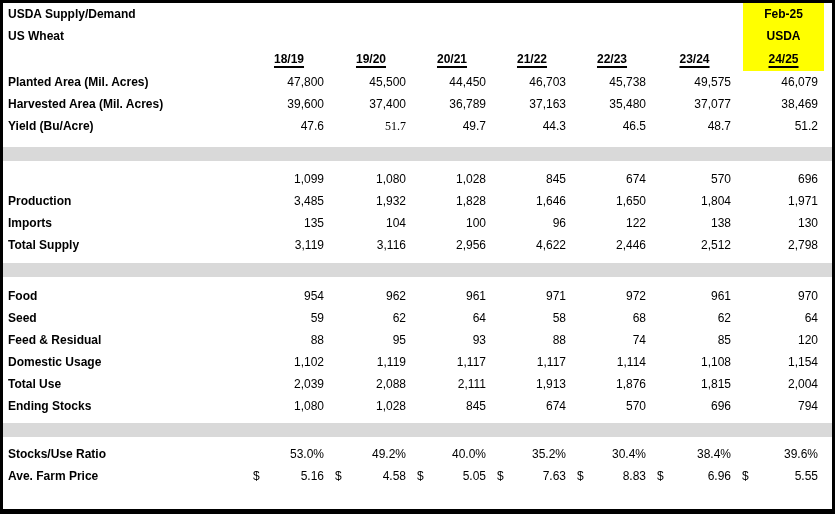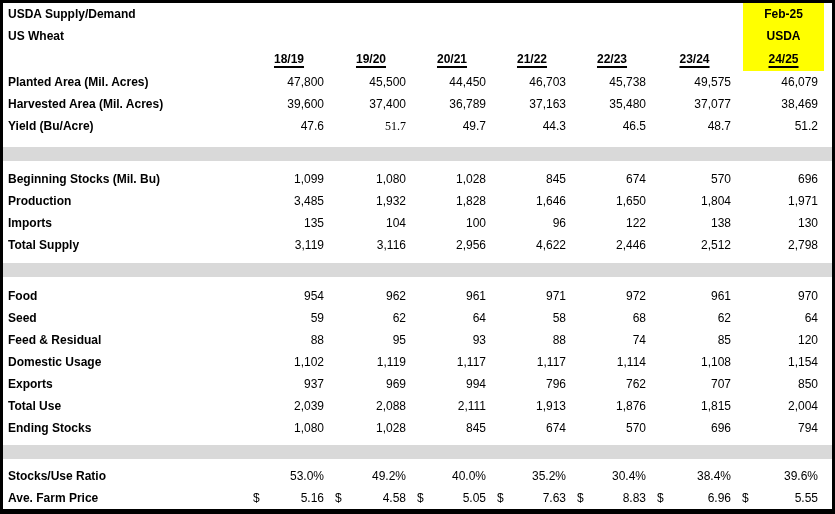--- a/index.html
+++ b/index.html
@@ -127,21 +127,20 @@
         <div class="num" style="grid-column: 4;">49.7</div>
         <div class="num" style="grid-column: 5;">44.3</div>
         <div class="num" style="grid-column: 6;">46.5</div>
         <div class="num" style="grid-column: 7;">48.7</div>
         <div class="num" style="grid-column: 8;">51.2</div>
       </div>
       <div class="gap" style="height: 10px;"></div>
       <div class="sep-bar"></div>
       <div class="gap" style="height: 7px;"></div>
       <div class="grid-row">
-        <div class="row-label">Beginning Stocks (Mil. Bu)</div>
         <div class="num" style="grid-column: 2;">1,099</div>
         <div class="num" style="grid-column: 3;">1,080</div>
         <div class="num" style="grid-column: 4;">1,028</div>
         <div class="num" style="grid-column: 5;">845</div>
         <div class="num" style="grid-column: 6;">674</div>
         <div class="num" style="grid-column: 7;">570</div>
         <div class="num" style="grid-column: 8;">696</div>
       </div>
       <div class="grid-row">
         <div class="row-label">Production</div>
@@ -210,30 +209,20 @@
         <div class="row-label">Domestic Usage</div>
         <div class="num" style="grid-column: 2;">1,102</div>
         <div class="num" style="grid-column: 3;">1,119</div>
         <div class="num" style="grid-column: 4;">1,117</div>
         <div class="num" style="grid-column: 5;">1,117</div>
         <div class="num" style="grid-column: 6;">1,114</div>
         <div class="num" style="grid-column: 7;">1,108</div>
         <div class="num" style="grid-column: 8;">1,154</div>
       </div>
       <div class="grid-row">
-        <div class="row-label">Exports</div>
-        <div class="num" style="grid-column: 2;">937</div>
-        <div class="num" style="grid-column: 3;">969</div>
-        <div class="num" style="grid-column: 4;">994</div>
-        <div class="num" style="grid-column: 5;">796</div>
-        <div class="num" style="grid-column: 6;">762</div>
-        <div class="num" style="grid-column: 7;">707</div>
-        <div class="num" style="grid-column: 8;">850</div>
-      </div>
-      <div class="grid-row">
         <div class="row-label">Total Use</div>
         <div class="num" style="grid-column: 2;">2,039</div>
         <div class="num" style="grid-column: 3;">2,088</div>
         <div class="num" style="grid-column: 4;">2,111</div>
         <div class="num" style="grid-column: 5;">1,913</div>
         <div class="num" style="grid-column: 6;">1,876</div>
         <div class="num" style="grid-column: 7;">1,815</div>
         <div class="num" style="grid-column: 8;">2,004</div>
       </div>
       <div class="grid-row">

